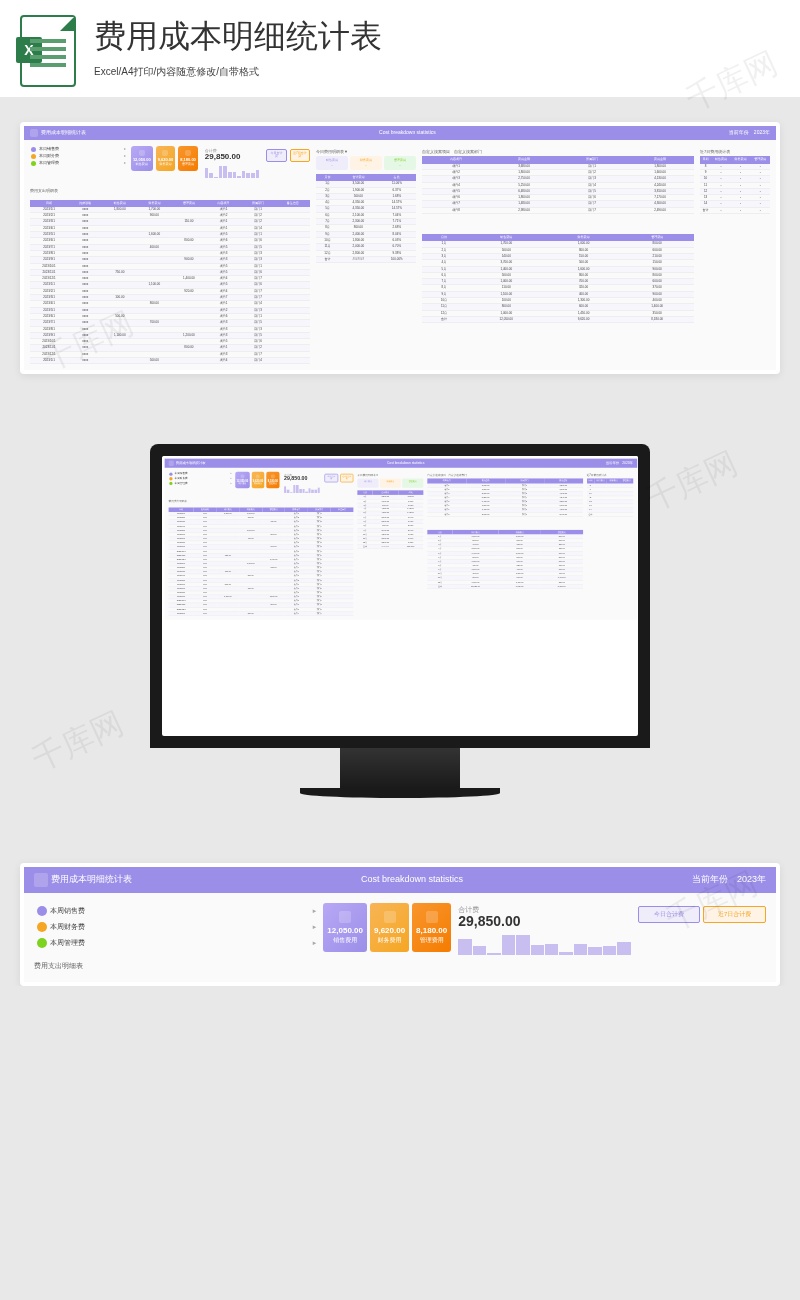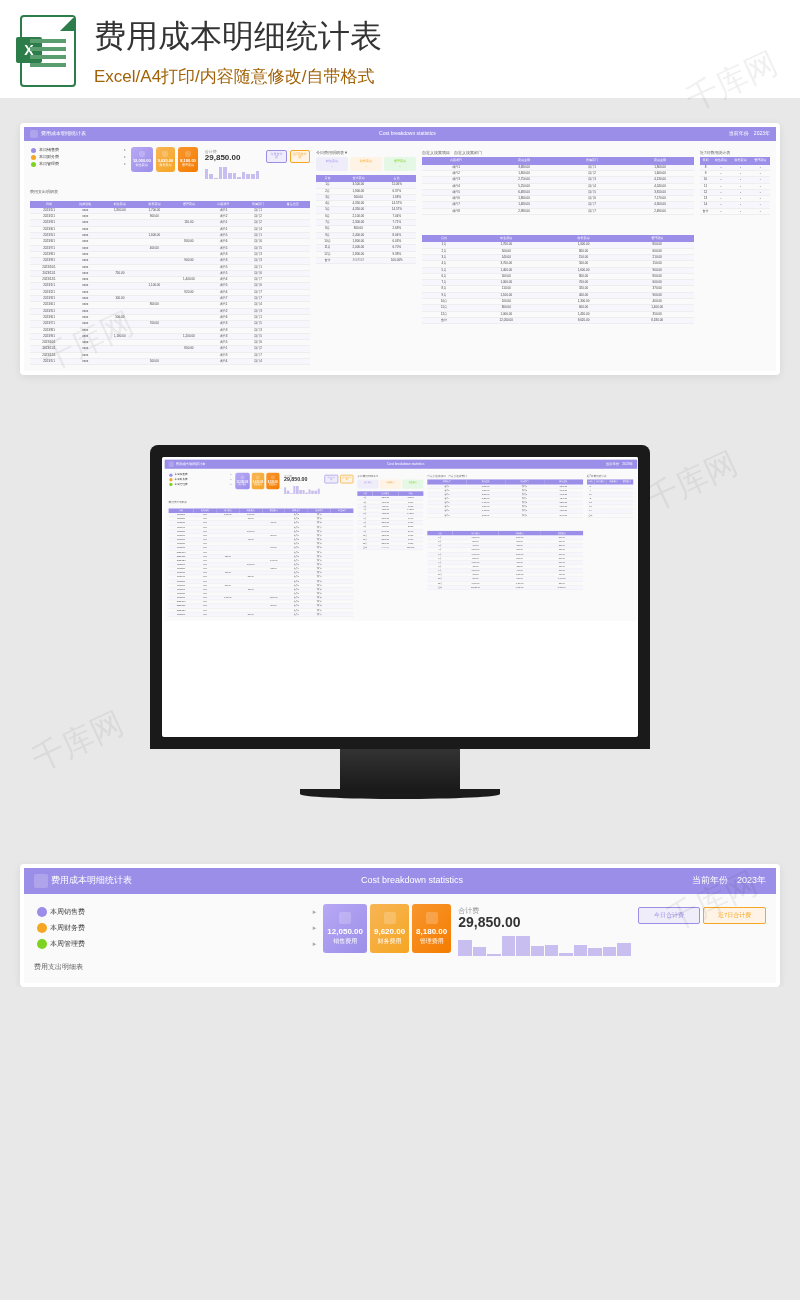--- a/index.html
+++ b/index.html
@@ -4,21 +4,21 @@
 <style>
 *{margin:0;padding:0;box-sizing:border-box;font-family:"Microsoft YaHei",Arial,sans-serif}
 body{background:#e8e8e8;width:800px;position:relative}
 .wm{position:absolute;color:rgba(0,0,0,0.06);font-size:32px;transform:rotate(-25deg);pointer-events:none;z-index:100}
 .top-sec{background:#fff;padding:15px 20px 10px;display:flex;align-items:flex-start;gap:18px}
 .excel-icon{width:56px;height:72px;border:2px solid #2d7d4a;border-radius:4px;background:#fff;position:relative;flex-shrink:0}
 .excel-icon::before{content:"";position:absolute;top:0;right:0;width:14px;height:14px;background:linear-gradient(135deg,#fff 48%,#2d7d4a 52%)}
 .excel-icon::after{content:"";position:absolute;top:22px;left:8px;right:8px;height:4px;background:#5a9e6f;box-shadow:0 8px 0 #5a9e6f,0 16px 0 #5a9e6f,0 24px 0 #5a9e6f}
 .excel-x{position:absolute;left:-6px;top:20px;width:26px;height:26px;background:#2d7d4a;color:#fff;display:flex;align-items:center;justify-content:center;font-weight:bold;font-size:14px;border-radius:2px}
 .title-blk h1{font-size:32px;font-weight:500;color:#333;margin-bottom:6px}
-.title-blk p{font-size:17px;color:#a16207}
+.title-blk p{font-size:10px;color:#404040}
 .preview{background:#fff;margin:25px 20px;border-radius:4px;padding:4px;font-size:4px;line-height:1.1;color:#444;box-shadow:0 2px 8px rgba(0,0,0,0.08)}
 .pv-header{background:#9b8ee8;color:#fff;padding:3px 6px;display:flex;align-items:center;justify-content:space-between;font-size:5px}
 .pv-header .htitle{display:flex;align-items:center;gap:3px}
 .pv-header .hicon{width:8px;height:8px;background:#fff3;border-radius:2px}
 .pv-body{display:flex;gap:6px;padding:6px;background:#fafafa}
 .pv-left{width:110px;display:flex;flex-direction:column;gap:4px}
 .legend-item{display:flex;align-items:center;gap:3px;font-size:4px;padding:1px}
 .dot{width:5px;height:5px;border-radius:50%}
 .dot.p{background:#9b8ee8}.dot.o{background:#f5a623}.dot.g{background:#7ed321}
 .cards{display:flex;gap:3px}

